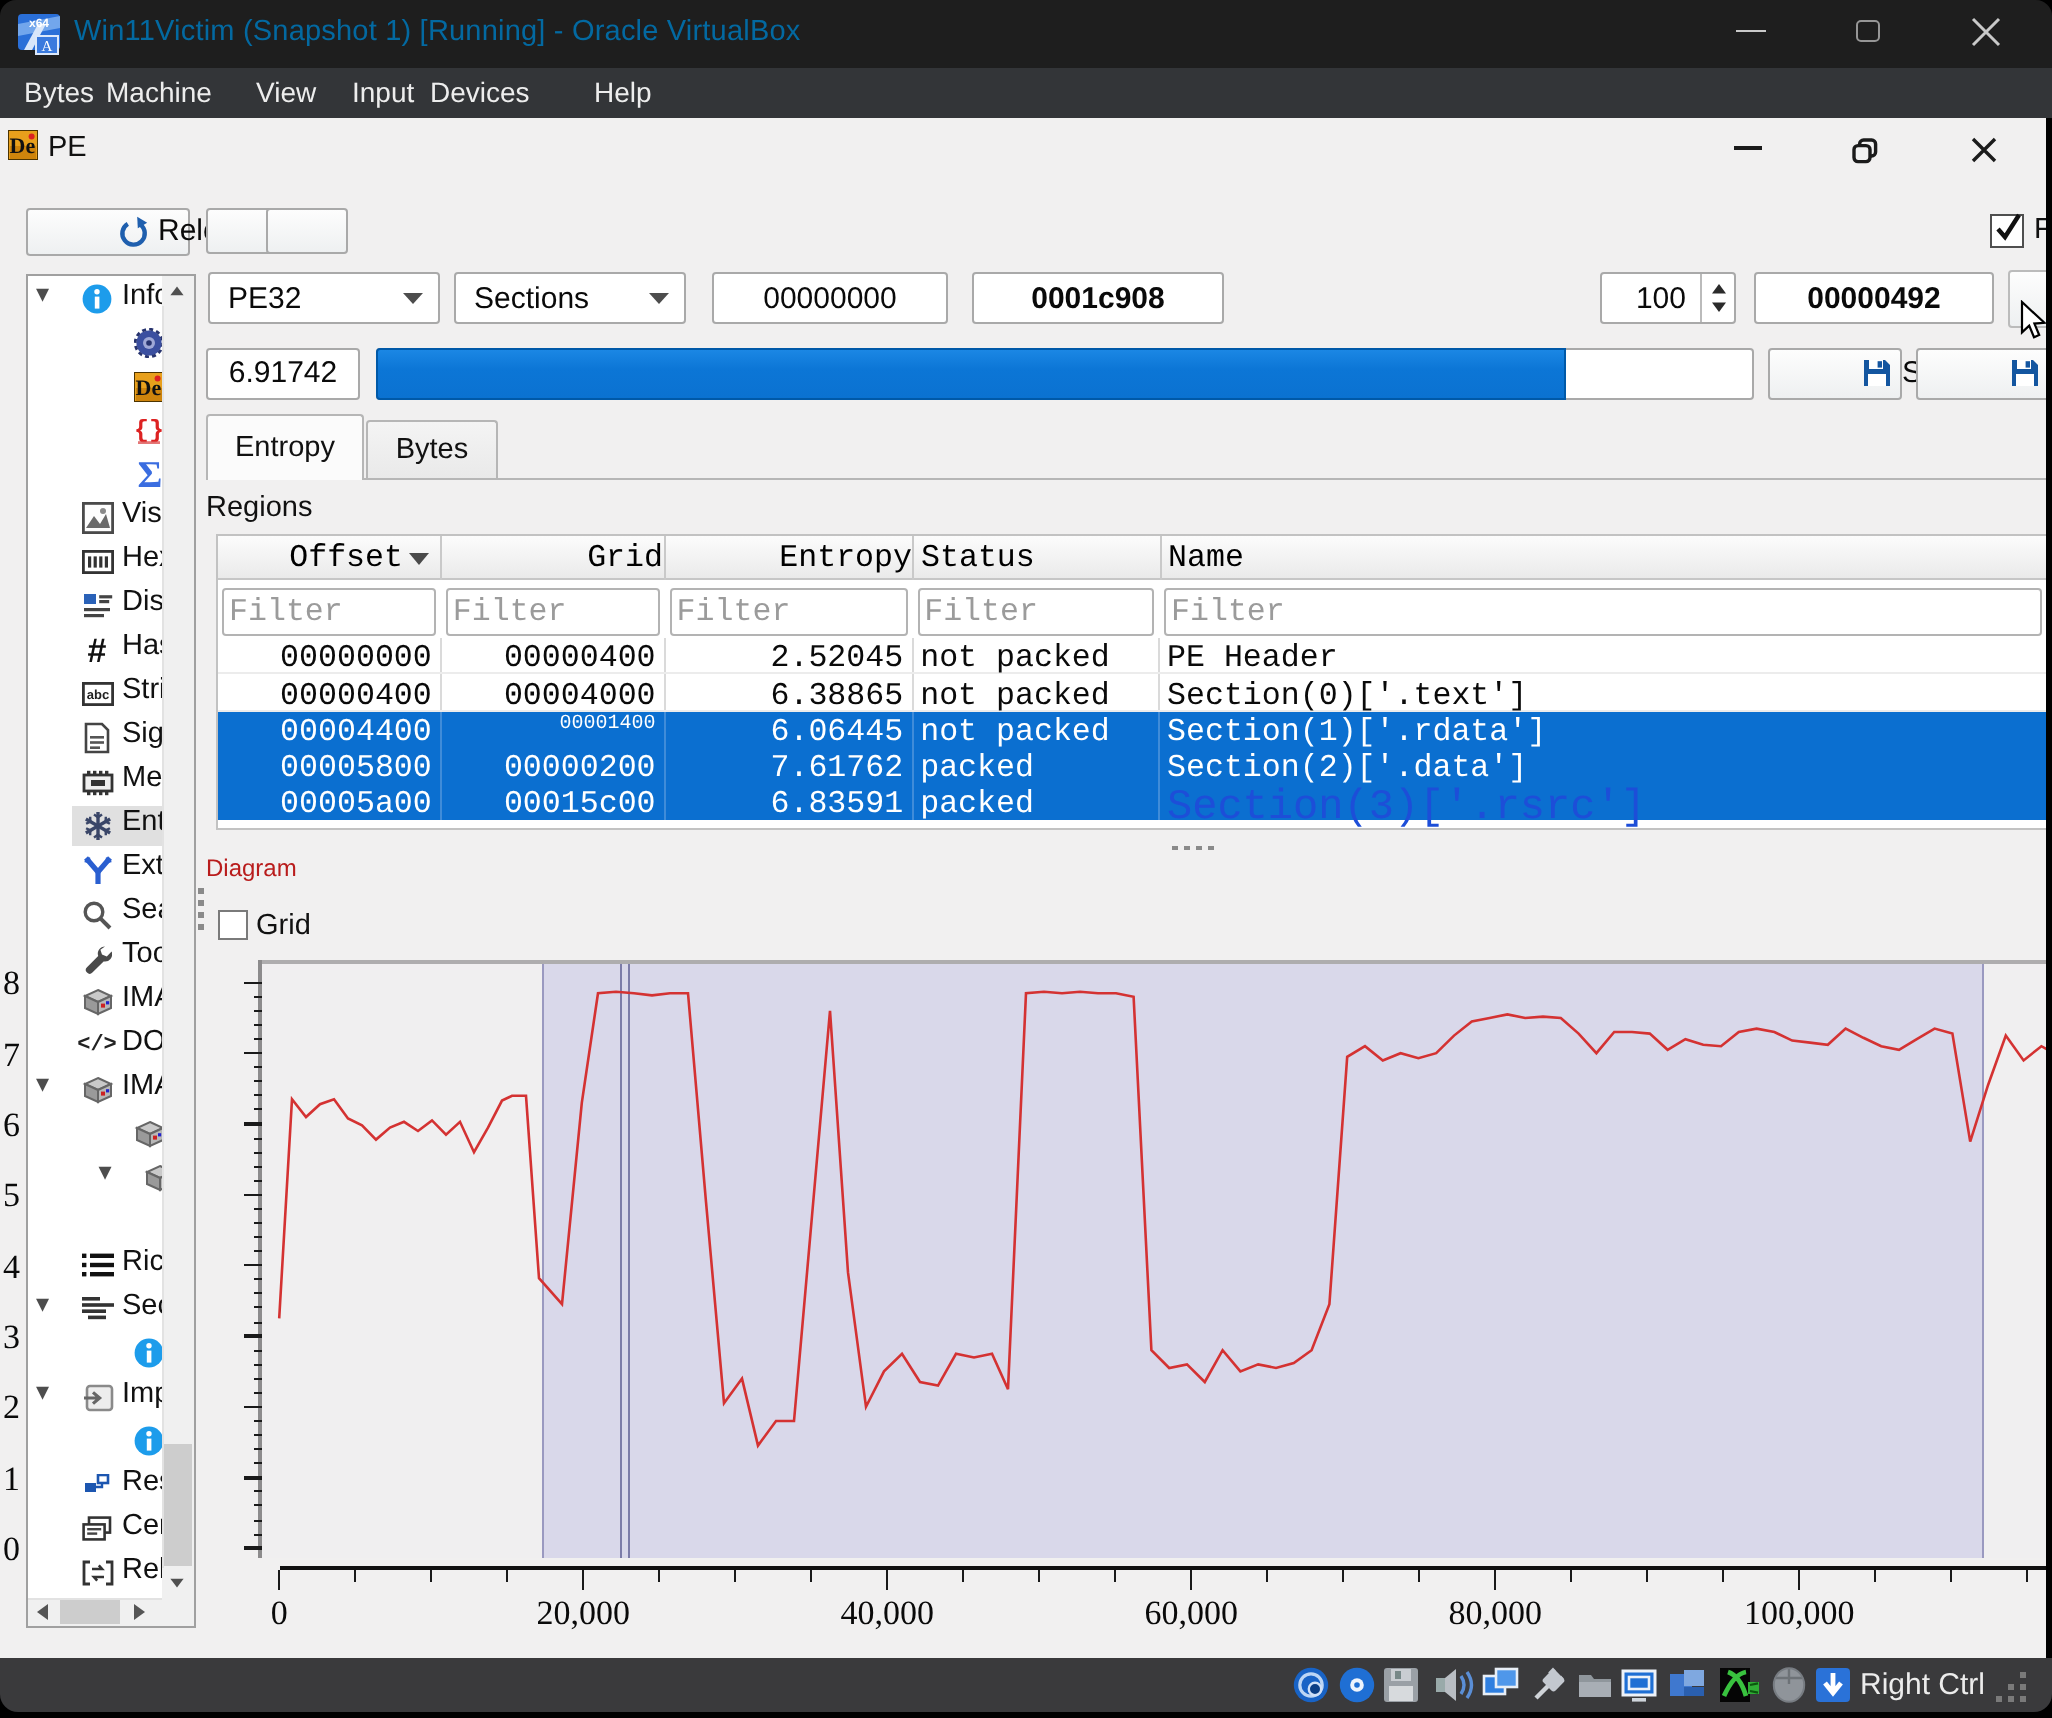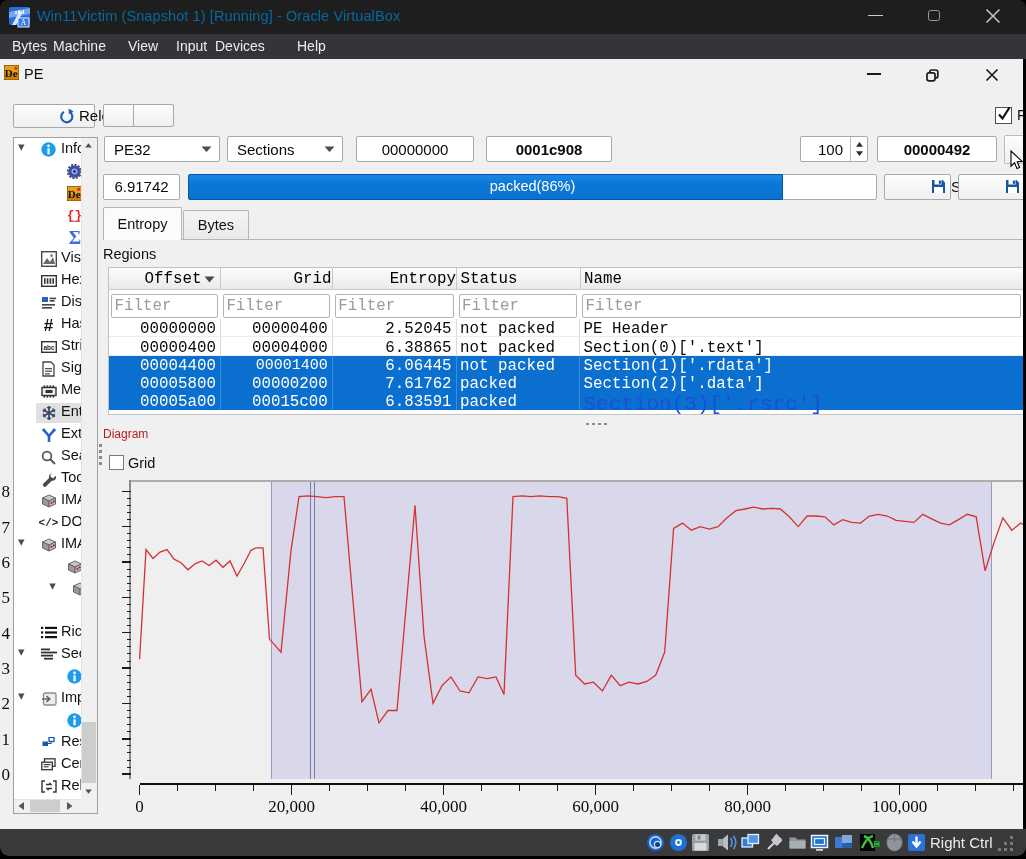--- a/index.html
+++ b/index.html
@@ -141,21 +141,20 @@
 
 <div class="abs" style="left:1010px;top:150px;width:14px;height:21px;z-index:50">
   <svg width="14" height="21" viewBox="0 0 14 21">
           <path d="M1 1 L1 16.2 L4.6 12.8 L7 18.6 L9.6 17.5 L7.2 11.8 L12.2 11.4 Z" fill="#fff" stroke="#000" stroke-width="1.1"></path>
         </svg>
 </div>
 
 <div class="fld" style="left:103px;top:173.5px;width:77px;height:26px">6.91742</div>
 <div class="abs" style="left:188px;top:173.5px;width:689px;height:26px;background:#fff;border:1px solid #a9a9a9;border-radius:2px"></div>
 <div class="abs" style="left:188px;top:173.5px;width:595px;height:26px;background:linear-gradient(#1b87e4,#0c76d6 40%,#0b72d1);border:1px solid #0059a8;border-radius:2px 0 0 2px"></div>
-<div class="abs" style="left:188px;top:178px;width:689px;text-align:center;font-size:14.5px;color:#fff">packed(86%)</div>
 <div class="btn" style="left:884px;top:173.5px;width:67px;height:26px">
   <span style="margin-left:7px;width:15px;height:15px">
           <svg width="15" height="15" viewBox="0 0 15 15">
             <path d="M1 1 h10.5 L14 3.5 V14 H1 Z" fill="#1456a0"></path>
             <rect x="3.5" y="1" width="7" height="4.5" fill="#fff"></rect>
             <rect x="7.8" y="1.6" width="2.2" height="3.2" fill="#1456a0"></rect>
             <rect x="3" y="8" width="9" height="6" fill="#fff"></rect>
           </svg>
         </span>
   <span style="margin-left:5px">Save</span>
@@ -517,21 +516,21 @@
  <div class="mono" style="position:absolute;left:111.9px;top:71.0px;width:107.4px;text-align:right;font-size:15.8px;color:#0a0a0a">00004000</div>
  <div class="mono" style="position:absolute;left:223.8px;top:71.0px;width:119.3px;text-align:right;font-size:15.8px;color:#0a0a0a">6.38865</div>
  <div class="mono" style="position:absolute;left:351.6px;top:71.0px;font-size:15.8px;color:#0a0a0a">not packed</div>
  <div class="mono" style="position:absolute;left:475.0px;top:71.0px;font-size:15.8px;color:#0a0a0a">Section(0)['.text']</div>
  <div style="position:absolute;left:0;top:88.1px;width:100%;height:18.3px;background:#0b6fd0"></div>
  <div style="position:absolute;left:111.4px;top:88.1px;width:1px;height:18.3px;background:#3f8cd9"></div>
  <div style="position:absolute;left:223.3px;top:88.1px;width:1px;height:18.3px;background:#3f8cd9"></div>
  <div style="position:absolute;left:347.1px;top:88.1px;width:1px;height:18.3px;background:#3f8cd9"></div>
  <div style="position:absolute;left:470.5px;top:88.1px;width:1px;height:18.3px;background:#3f8cd9"></div>
  <div class="mono" style="position:absolute;left:0.0px;top:89.3px;width:107.4px;text-align:right;font-size:15.8px;color:#fff">00004400</div>
- <div class="mono" style="position:absolute;left:111.9px;top:89.3px;width:107.4px;text-align:right;font-size:15px;color:#fff">00001400</div>
+ <div class="mono" style="position:absolute;left:111.9px;top:89.3px;width:107.4px;text-align:right;font-size:10px;color:#fff">00001400</div>
  <div class="mono" style="position:absolute;left:223.8px;top:89.3px;width:119.3px;text-align:right;font-size:15.8px;color:#fff">6.06445</div>
  <div class="mono" style="position:absolute;left:351.6px;top:89.3px;font-size:15.8px;color:#fff">not packed</div>
  <div class="mono" style="position:absolute;left:475.0px;top:89.3px;font-size:15.8px;color:#fff">Section(1)['.rdata']</div>
  <div style="position:absolute;left:0;top:106.4px;width:100%;height:18.3px;background:#0b6fd0"></div>
  <div style="position:absolute;left:111.4px;top:106.4px;width:1px;height:18.3px;background:#3f8cd9"></div>
  <div style="position:absolute;left:223.3px;top:106.4px;width:1px;height:18.3px;background:#3f8cd9"></div>
  <div style="position:absolute;left:347.1px;top:106.4px;width:1px;height:18.3px;background:#3f8cd9"></div>
  <div style="position:absolute;left:470.5px;top:106.4px;width:1px;height:18.3px;background:#3f8cd9"></div>
  <div class="mono" style="position:absolute;left:0.0px;top:107.6px;width:107.4px;text-align:right;font-size:15.8px;color:#fff">00005800</div>
  <div class="mono" style="position:absolute;left:111.9px;top:107.6px;width:107.4px;text-align:right;font-size:15.8px;color:#fff">00000200</div>

